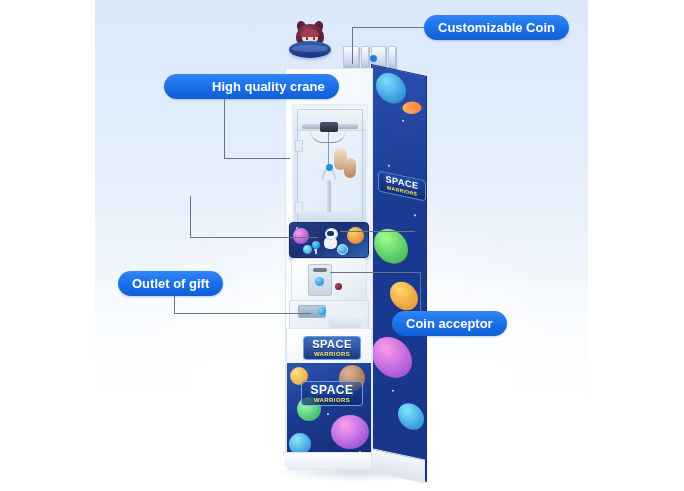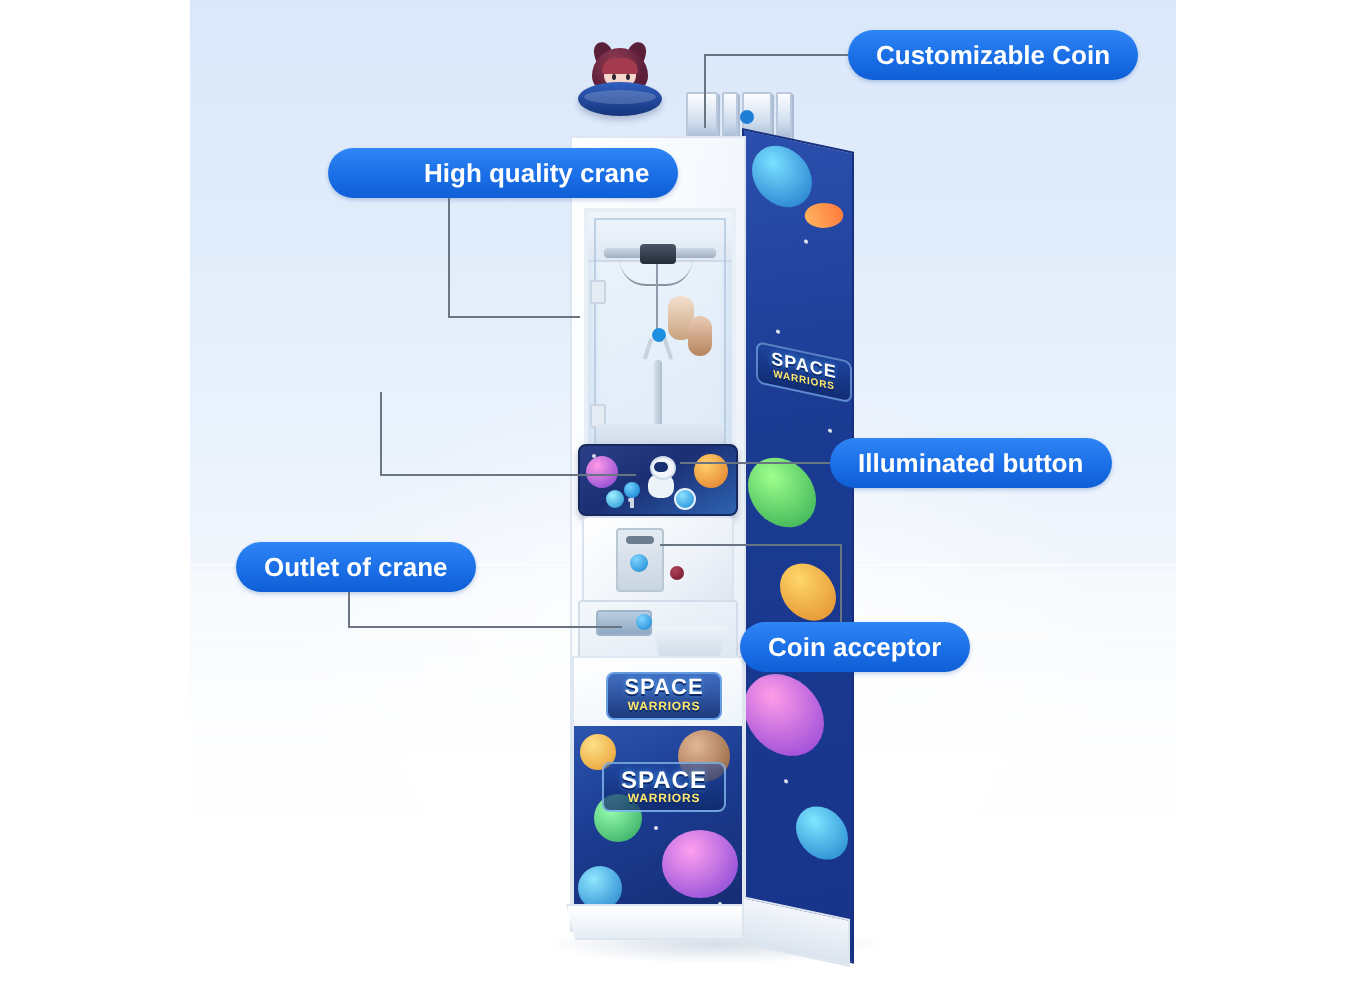--- a/index.html
+++ b/index.html
@@ -342,24 +342,23 @@
   <div class="lead h" style="left:352px;top:27px;width:72px;"></div>
   <div class="lead v" style="left:352px;top:27px;height:37px;"></div>
 
   <div class="pill" style="left:164px;top:74px;padding-left:48px;">High quality crane</div>
   <div class="lead v" style="left:224px;top:99px;height:60px;"></div>
   <div class="lead h" style="left:224px;top:158px;width:66px;"></div>
 
   <div class="lead v" style="left:190px;top:196px;height:42px;"></div>
   <div class="lead h" style="left:190px;top:237px;width:128px;"></div>
 
-  <div class="pill" style="left:415px;top:219px;">Illuminated button</div>
   <div class="lead h" style="left:340px;top:231px;width:75px;"></div>
 
-  <div class="pill" style="left:118px;top:271px;">Outlet of crane</div>
+  <div class="pill" style="left:118px;top:271px;">Outlet of gift</div>
   <div class="lead v" style="left:174px;top:296px;height:18px;"></div>
   <div class="lead h" style="left:174px;top:313px;width:137px;"></div>
 
-  <div class="pill" style="left:370px;top:311px;text-align:center;">Coin acceptor</div>
+  <div class="pill" style="left:392px;top:311px;text-align:center;">Coin acceptor</div>
   <div class="lead v" style="left:420px;top:272px;height:39px;"></div>
   <div class="lead h" style="left:330px;top:272px;width:90px;"></div>
 
 </div>
 
 </body></html>

